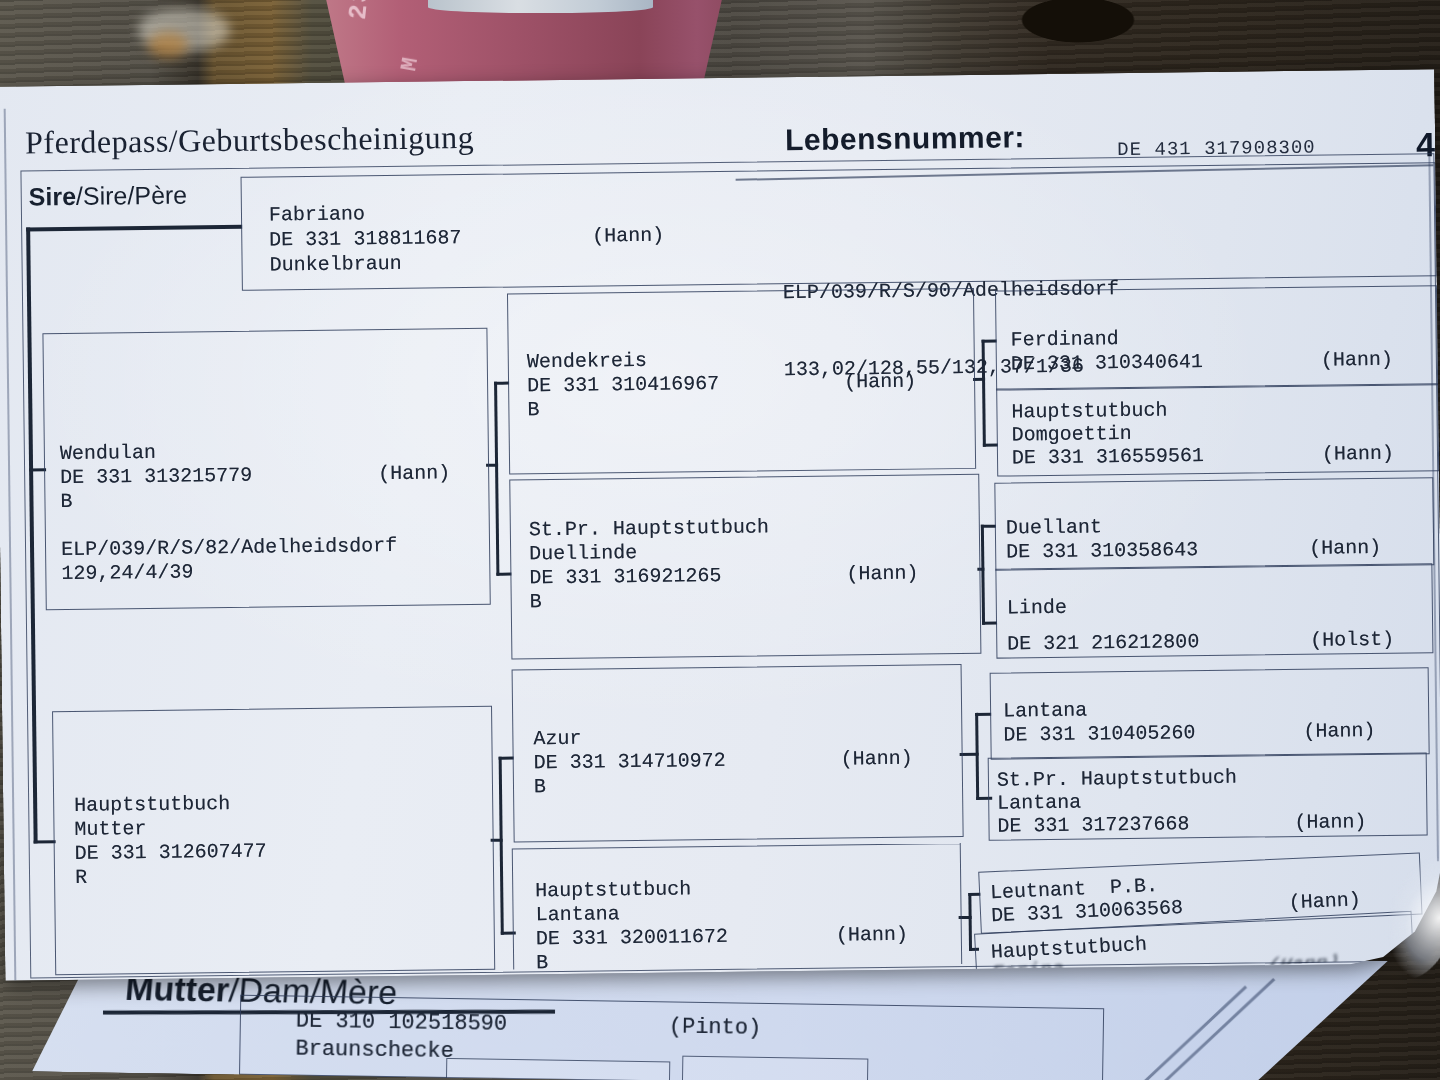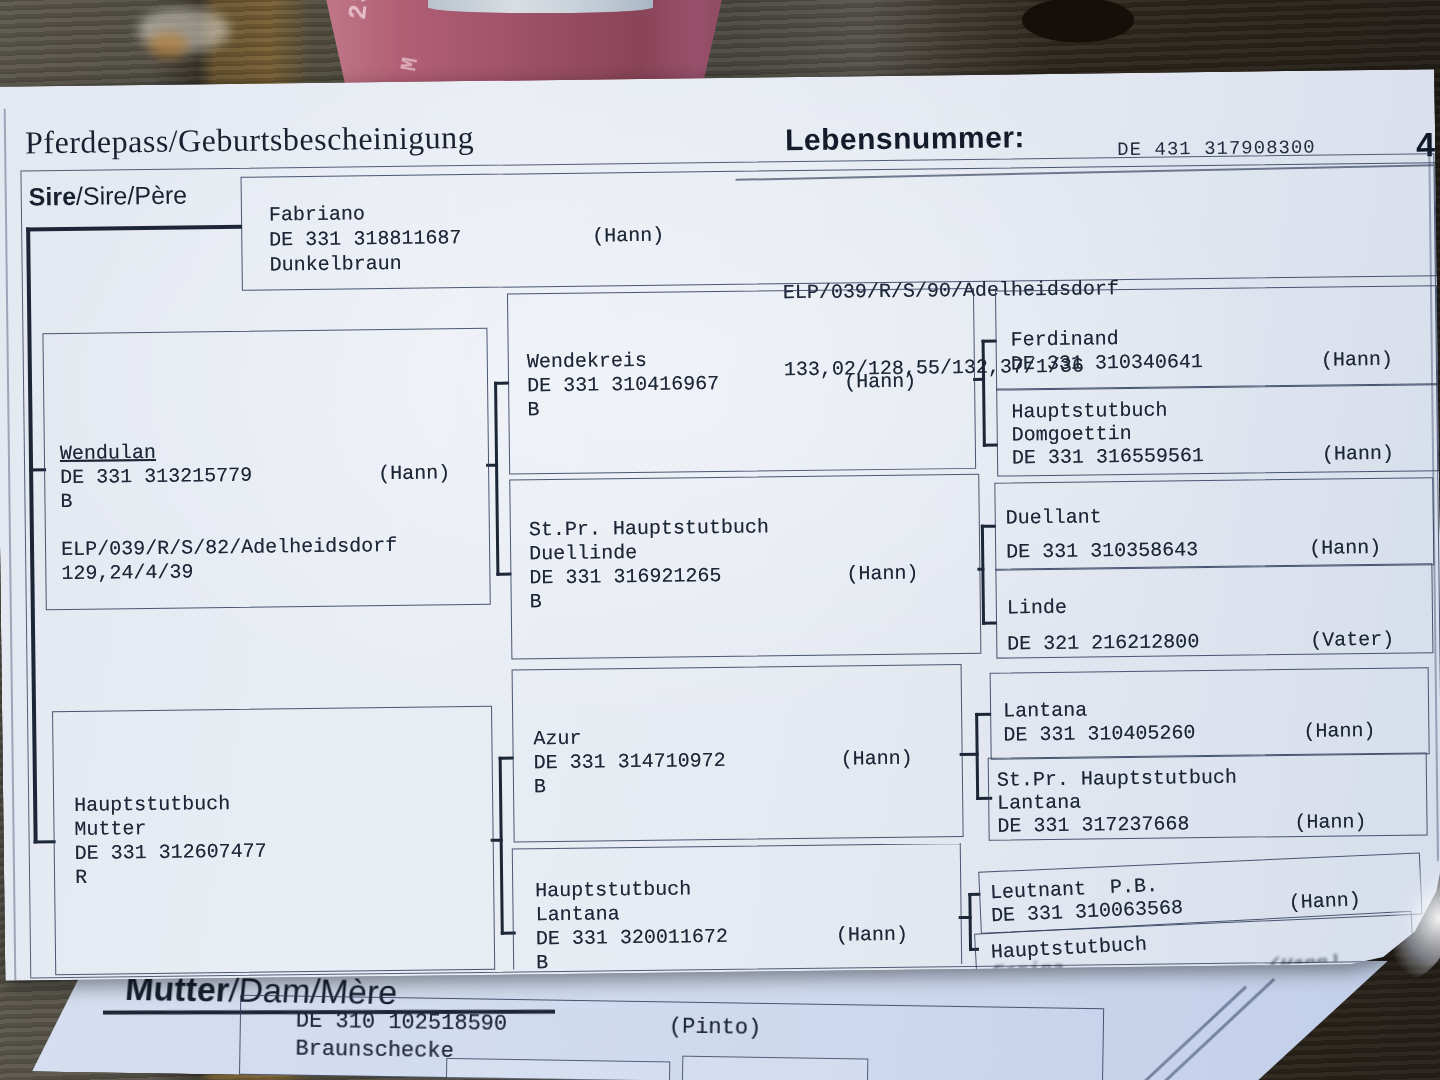--- a/index.html
+++ b/index.html
@@ -154,21 +154,21 @@
         <div class="bline" style="top:51px;">DE 331 318811687</div>
         <div class="bline breed" style="top:51px;left:350px;">(Hann)</div>
         <div class="bline" style="top:76px;">Dunkelbraun</div>
         <div class="perf" style="top:58px;">
           <div>ELP/039/R/S/90/Adelheidsdorf</div>
           <div>133,02/128,55/132,37/1/36</div>
         </div>
       </div>
 
       <div class="pbox mono" style="left:45px;top:325px;width:443px;height:275px;--pl:15px;">
-        <div class="bline" style="top:108px;text-decoration:underline;">Wendulan</div>
+        <div class="bline" style="top:108px;">Wendulan</div>
         <div class="bline" style="top:132px;">DE 331 313215779</div>
         <div class="bline breed" style="top:132px;left:333px;">(Hann)</div>
         <div class="bline" style="top:156px;">B</div>
         <div class="bline" style="top:204px;">ELP/039/R/S/82/Adelheidsdorf</div>
         <div class="bline" style="top:228px;">129,24/4/39</div>
       </div>
 
       <div class="pbox mono" style="left:50px;top:703px;width:438px;height:262px;--pl:20px;">
         <div class="bline" style="top:82px;">Hauptstutbuch</div>
         <div class="bline" style="top:106px;">Mutter</div>
@@ -213,29 +213,29 @@
       </div>
 
       <div class="pbox mono" style="left:998px;top:392px;width:440px;height:86px;--pl:14px;">
         <div class="bline" style="top:11px;">Hauptstutbuch</div>
         <div class="bline" style="top:34px;">Domgoettin</div>
         <div class="bline" style="top:57px;">DE 331 316559561</div>
         <div class="bline breed" style="top:57px;left:324px;">(Hann)</div>
       </div>
 
       <div class="pbox mono" style="left:995px;top:486px;width:437px;height:86px;--pl:10px;">
-        <div class="bline" style="top:23px;text-align:center;">Duellant</div>
+        <div class="bline" style="top:33px;text-align:center;">Duellant</div>
         <div class="bline" style="top:57px;">DE 331 310358643</div>
         <div class="bline breed" style="top:57px;left:313px;">(Hann)</div>
       </div>
 
       <div class="pbox mono" style="left:995px;top:572px;width:435px;height:88px;--pl:10px;">
         <div class="bline" style="top:27px;">Linde</div>
         <div class="bline" style="top:63px;">DE 321 216212800</div>
-        <div class="bline breed" style="top:63px;left:313px;">(Vater)</div>
+        <div class="bline breed" style="top:63px;left:313px;">(Holst)</div>
       </div>
 
       <div class="pbox mono" style="left:988px;top:676px;width:437px;height:85px;--pl:12px;">
         <div class="bline" style="top:26px;">Lantana</div>
         <div class="bline" style="top:50px;">DE 331 310405260</div>
         <div class="bline breed" style="top:50px;left:312px;">(Hann)</div>
       </div>
 
       <div class="pbox mono" style="left:985px;top:761px;width:437px;height:81px;--pl:8px;">
         <div class="bline" style="top:10px;">St.Pr. Hauptstutbuch</div>

